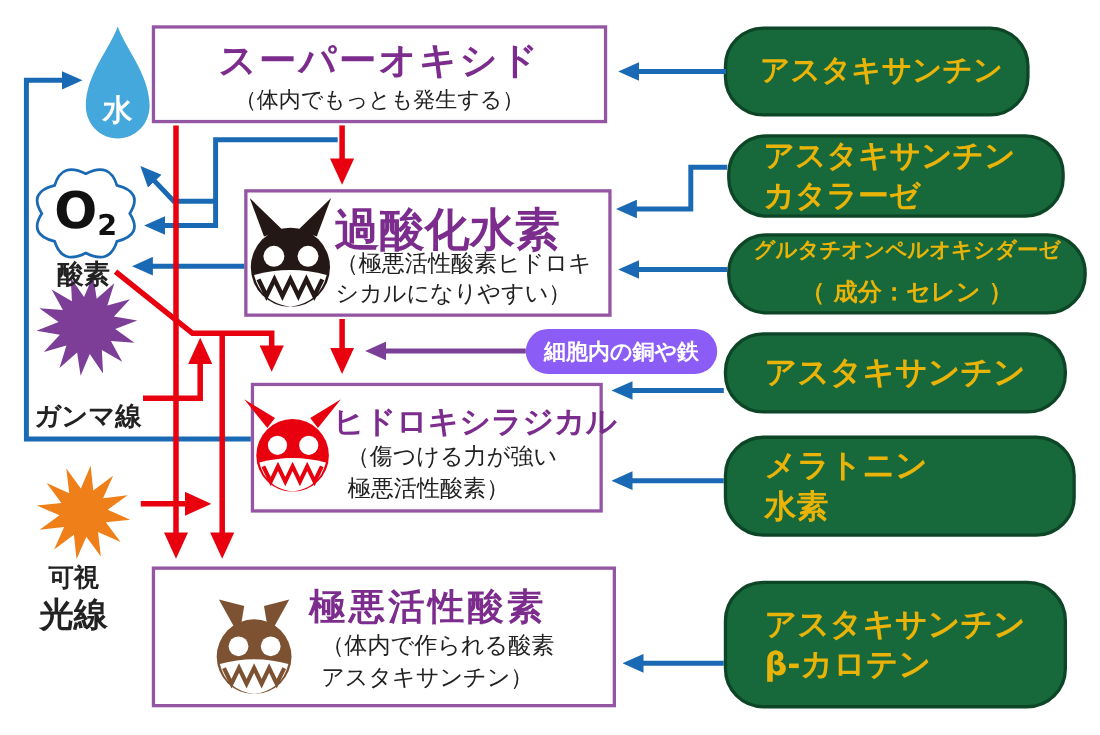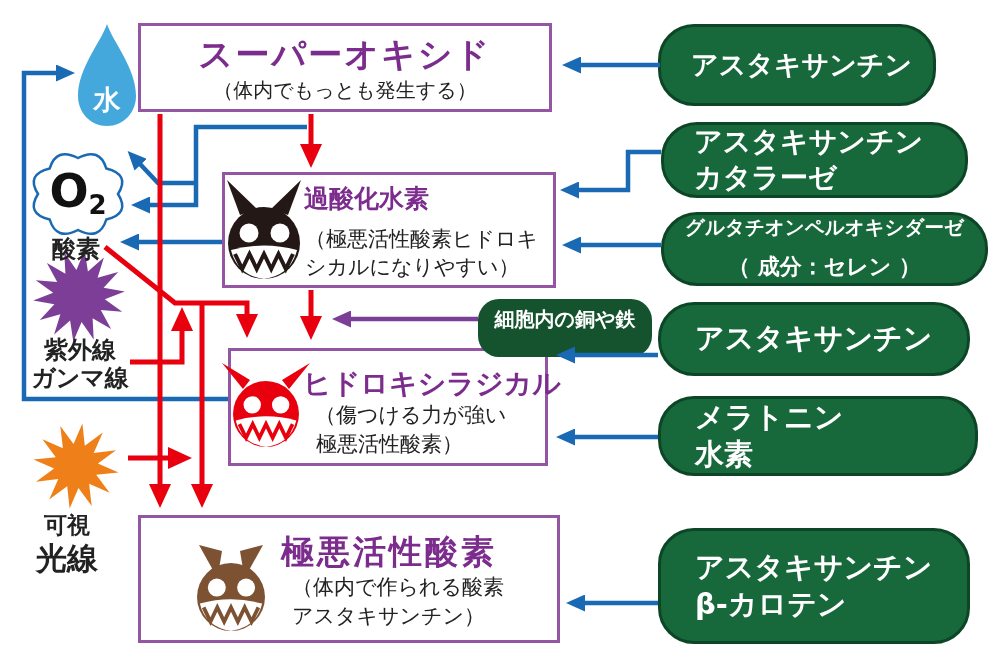--- a/index.html
+++ b/index.html
@@ -1,25 +1,25 @@
 <!DOCTYPE html>
 <html><head>
 <meta charset="utf-8">
 <style>
   html,body{margin:0;padding:0;background:#fff;}
   .stage{position:relative;width:1000px;height:668px;overflow:hidden;background:#fff;
          font-family:"DejaVu Sans",sans-serif;}
   .layer{position:absolute;left:0;top:0;width:1000px;height:668px;}
   .rbox{position:absolute;background:#fff;border:3px solid #9455a3;box-sizing:border-box;}
   .pill{position:absolute;background:#17683b;border:3px solid #0d4527;border-radius:36px;
-        color:#ffffff;font-weight:bold;display:flex;flex-direction:column;justify-content:center;
+        color:#eab308;font-weight:bold;display:flex;flex-direction:column;justify-content:center;
         box-sizing:border-box;padding-left:30px;line-height:1.28;}
   .pill.center{align-items:center;padding-left:0;text-align:left;gap:12px;}
-  .opill{position:absolute;left:478px;top:299px;width:174px;height:58px;border-radius:21px;
-         background:#14532d;color:#fff;font-weight:bold;font-size:20px;text-align:center;
+  .opill{position:absolute;left:478px;top:299px;width:174px;height:41px;border-radius:21px;
+         background:#8b5cf6;color:#fff;font-weight:bold;font-size:20px;text-align:center;
          line-height:41px;}
   .txt{position:absolute;color:#222;white-space:nowrap;}
   .ttl{color:#7b2c8c;font-weight:bold;}
   .ctr{text-align:center;}
   .b{font-weight:bold;}
   .o2m{font-size:46px;font-weight:bold;color:#111;}
   .o2s{font-size:26px;font-weight:bold;color:#111;position:relative;top:7px;}
   svg{position:absolute;left:0;top:0;}
 </style>
 </head>
@@ -40,21 +40,21 @@
       <div>アスタキサンチン</div>
       <div>カタラーゼ</div>
     </div>
     <div class="pill center" style="left:661px;top:212px;width:327px;height:74px">
       <div style="font-size:19.5px">グルタチオンペルオキシダーゼ</div>
       <div style="font-size:22px">（ 成分：セレン ）</div>
     </div>
     <div class="pill" style="left:658px;top:302px;width:312px;height:74px;font-size:29px;padding-left:34px">
       <div>アスタキサンチン</div>
     </div>
-    <div class="pill" style="left:658px;top:396px;width:320px;height:80px;font-size:29px;padding-left:34px">
+    <div class="pill" style="left:658px;top:396px;width:320px;height:92px;font-size:29px;padding-left:34px">
       <div>メラトニン</div>
       <div>水素</div>
     </div>
     <div class="pill" style="left:658px;top:528px;width:312px;height:116px;font-size:29px;padding-left:34px">
       <div>アスタキサンチン</div>
       <div>β-カロテン</div>
     </div>
 
     <div class="opill">細胞内の銅や鉄</div>
   </div>
@@ -129,29 +129,28 @@
         <path fill="#fff" d="M199.83333333333334 603.6111111111111 Q231 595.1111111111111 262.1666666666667 603.6111111111111 Q256.5 627.2222222222222 231 631 Q205.5 627.2222222222222 199.83333333333334 603.6111111111111 Z"></path>
         <path d="M203.61111111111111 607.3888888888889 L210.45833333333334 621.5555555555555 L217.30555555555554 607.3888888888889 L224.15277777777777 621.5555555555555 L231 607.3888888888889 L237.84722222222223 621.5555555555555 L244.69444444444446 607.3888888888889 L251.54166666666666 621.5555555555555 L258.3888888888889 607.3888888888889" fill="none" stroke="#7d5233" stroke-width="3.7777777777777777"></path>
       </g>
   </svg>
 
   <div class="layer">
 
     <div class="txt ctr b" style="left:86px;top:82px;width:42px;font-size:27px;color:#fff">水</div>
     <div class="txt ctr" style="left:38px;top:164px;width:80px"><span class="o2m">O</span><span class="o2s">2</span></div>
     <div class="txt ctr b" style="left:36px;top:233px;width:80px;font-size:24px">酸素</div>
-    <div class="txt ctr b" style="left:20px;top:334px;width:120px;font-size:24px">紫外線</div>
     <div class="txt ctr b" style="left:20px;top:362px;width:120px;font-size:24px">ガンマ線</div>
     <div class="txt ctr b" style="left:27px;top:510px;width:80px;font-size:23px">可視</div>
     <div class="txt ctr b" style="left:27px;top:538px;width:80px;font-size:31px">光線</div>
 
     <div class="txt ttl ctr" style="left:138px;top:32px;width:414px;font-size:34px;letter-spacing:2px">スーパーオキシド</div>
     <div class="txt ctr" style="left:138px;top:77px;width:414px;font-size:20px">（体内でもっとも発生する）</div>
 
-    <div class="txt ttl" style="left:304px;top:182px;font-size:25px">過酸化水素</div>
+    <div class="txt ttl" style="left:304px;top:182px;font-size:41px">過酸化水素</div>
     <div class="txt" style="left:305px;top:225px;font-size:21px">（極悪活性酸素ヒドロキ</div>
     <div class="txt" style="left:305px;top:253px;font-size:21px">シカルになりやすい）</div>
 
     <div class="txt ttl" style="left:303px;top:365px;font-size:28px">ヒドロキシラジカル</div>
     <div class="txt" style="left:315px;top:401px;font-size:21px">（傷つける力が強い</div>
     <div class="txt" style="left:316px;top:430px;font-size:21px">極悪活性酸素）</div>
 
     <div class="txt ttl" style="left:281px;top:530px;font-size:33px;letter-spacing:3px">極悪活性酸素</div>
     <div class="txt" style="left:292px;top:573px;font-size:21px">（体内で作られる酸素</div>
     <div class="txt" style="left:292px;top:602px;font-size:21px">アスタキサンチン）</div>

